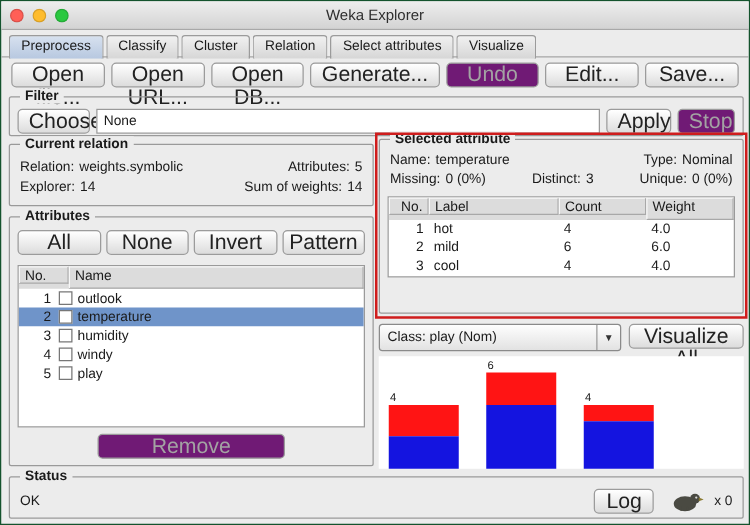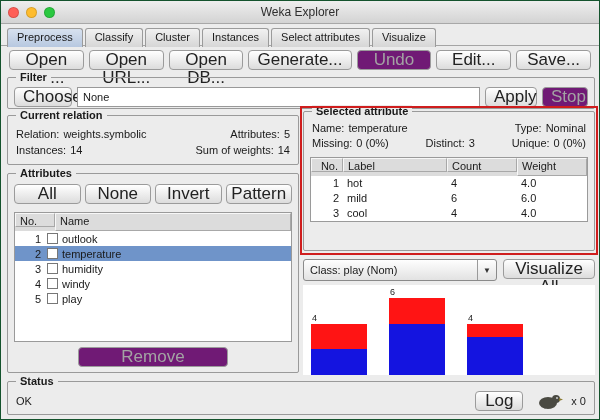--- a/index.html
+++ b/index.html
@@ -92,21 +92,21 @@
       <span class="tl red"></span>
       <span class="tl yellow"></span>
       <span class="tl green"></span>
     </div>
   </div>
 
   <div class="tabbar">
     <div class="tab active">Preprocess</div>
     <div class="tab">Classify</div>
     <div class="tab">Cluster</div>
-    <div class="tab">Instances</div>
+    <div class="tab">Relation</div>
     <div class="tab">Select attributes</div>
     <div class="tab">Visualize</div>
   </div>
 
   <div class="toolbar">
     <button class="btn">Open file...</button>
     <button class="btn">Open URL...</button>
     <button class="btn">Open DB...</button>
     <button class="btn">Generate...</button>
     <button class="btn disabled">Undo</button>
@@ -125,21 +125,21 @@
   </div>
 
   <div class="group" style="left:6px;top:114px;width:292px;height:50px;">
     <span class="group-title">Current relation</span>
     <div class="cr-content">
       <div class="cr-row">
         <span class="pair"><span class="lbl">Relation:</span><span>weights.symbolic</span></span>
         <span class="pair"><span class="lbl">Attributes:</span><span>5</span></span>
       </div>
       <div class="cr-row">
-        <span class="pair"><span class="lbl">Instances:</span><span>14</span></span>
+        <span class="pair"><span class="lbl">Explorer:</span><span>14</span></span>
         <span class="pair"><span class="lbl">Sum of weights:</span><span>14</span></span>
       </div>
     </div>
   </div>
 
   <div class="group" style="left:6px;top:172px;width:292px;height:200px;">
     <span class="group-title">Attributes</span>
     <div class="attr-buttons">
       <button class="btn">All</button>
       <button class="btn">None</button>

